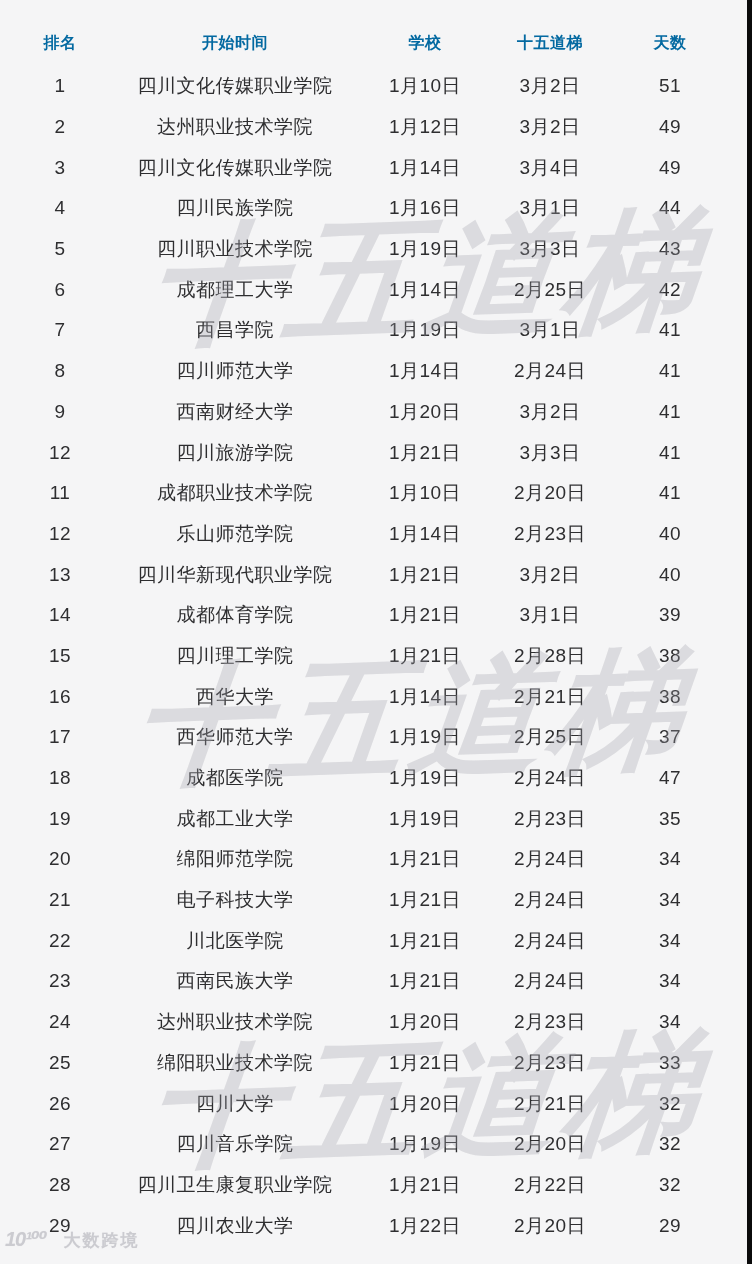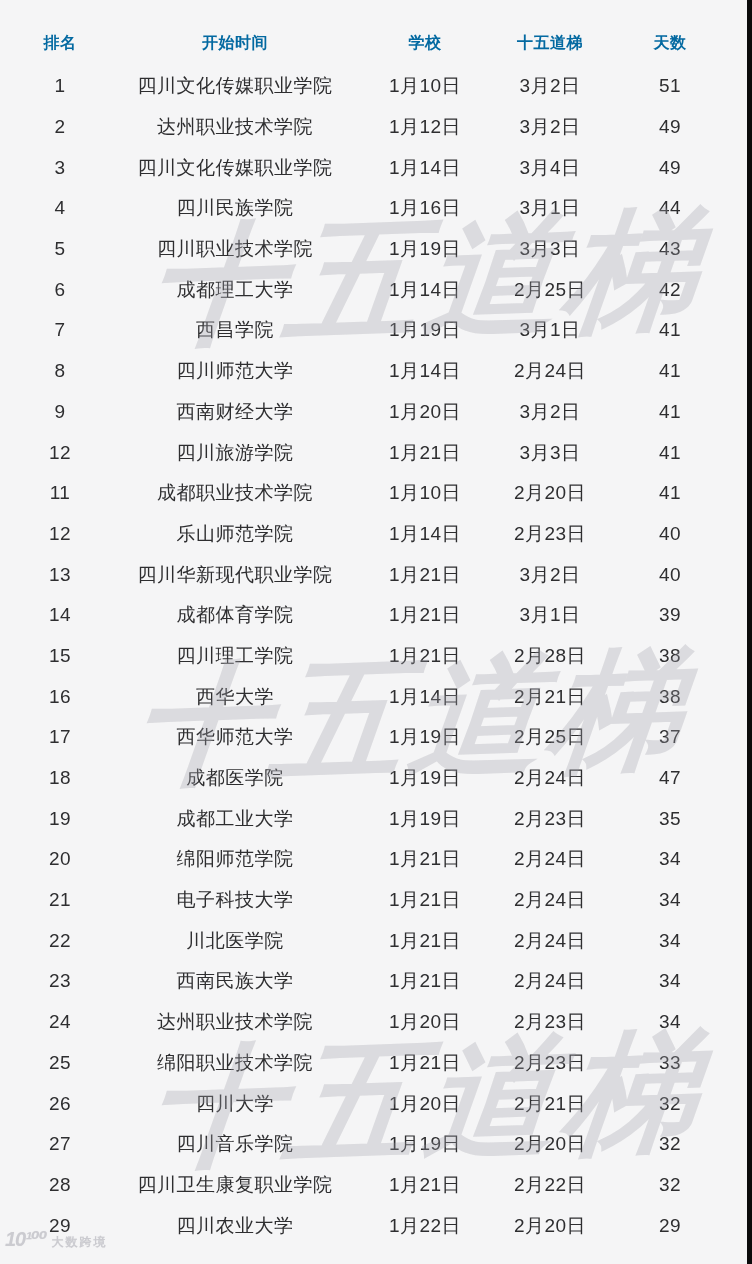--- a/index.html
+++ b/index.html
@@ -58,33 +58,33 @@
   .wm1{left:150px;top:190px;}
   .wm2{left:135px;top:630px;}
   .wm3{left:150px;top:1012px;}
   
   .brand{
     position:absolute;
     left:5px;top:1227px;
     z-index:3;
     display:flex;
     align-items:baseline;
-    gap:5px;
+    gap:17px;
     color:#cbcbd0;
     text-shadow:0 0 1px #e8e8ea;
     font-weight:700;
     pointer-events:none;
   }
   .brand .mark{
     font-size:20px;
     font-style:italic;
     letter-spacing:-1px;
   }
   .brand .name{
-    font-size:12px;
+    font-size:17px;
     letter-spacing:2px;
   }
 </style>
 </head>
 <body>
 
 <div class="page">
 
   <div class="wm wm1">十五道梯</div>
   <div class="wm wm2">十五道梯</div>

